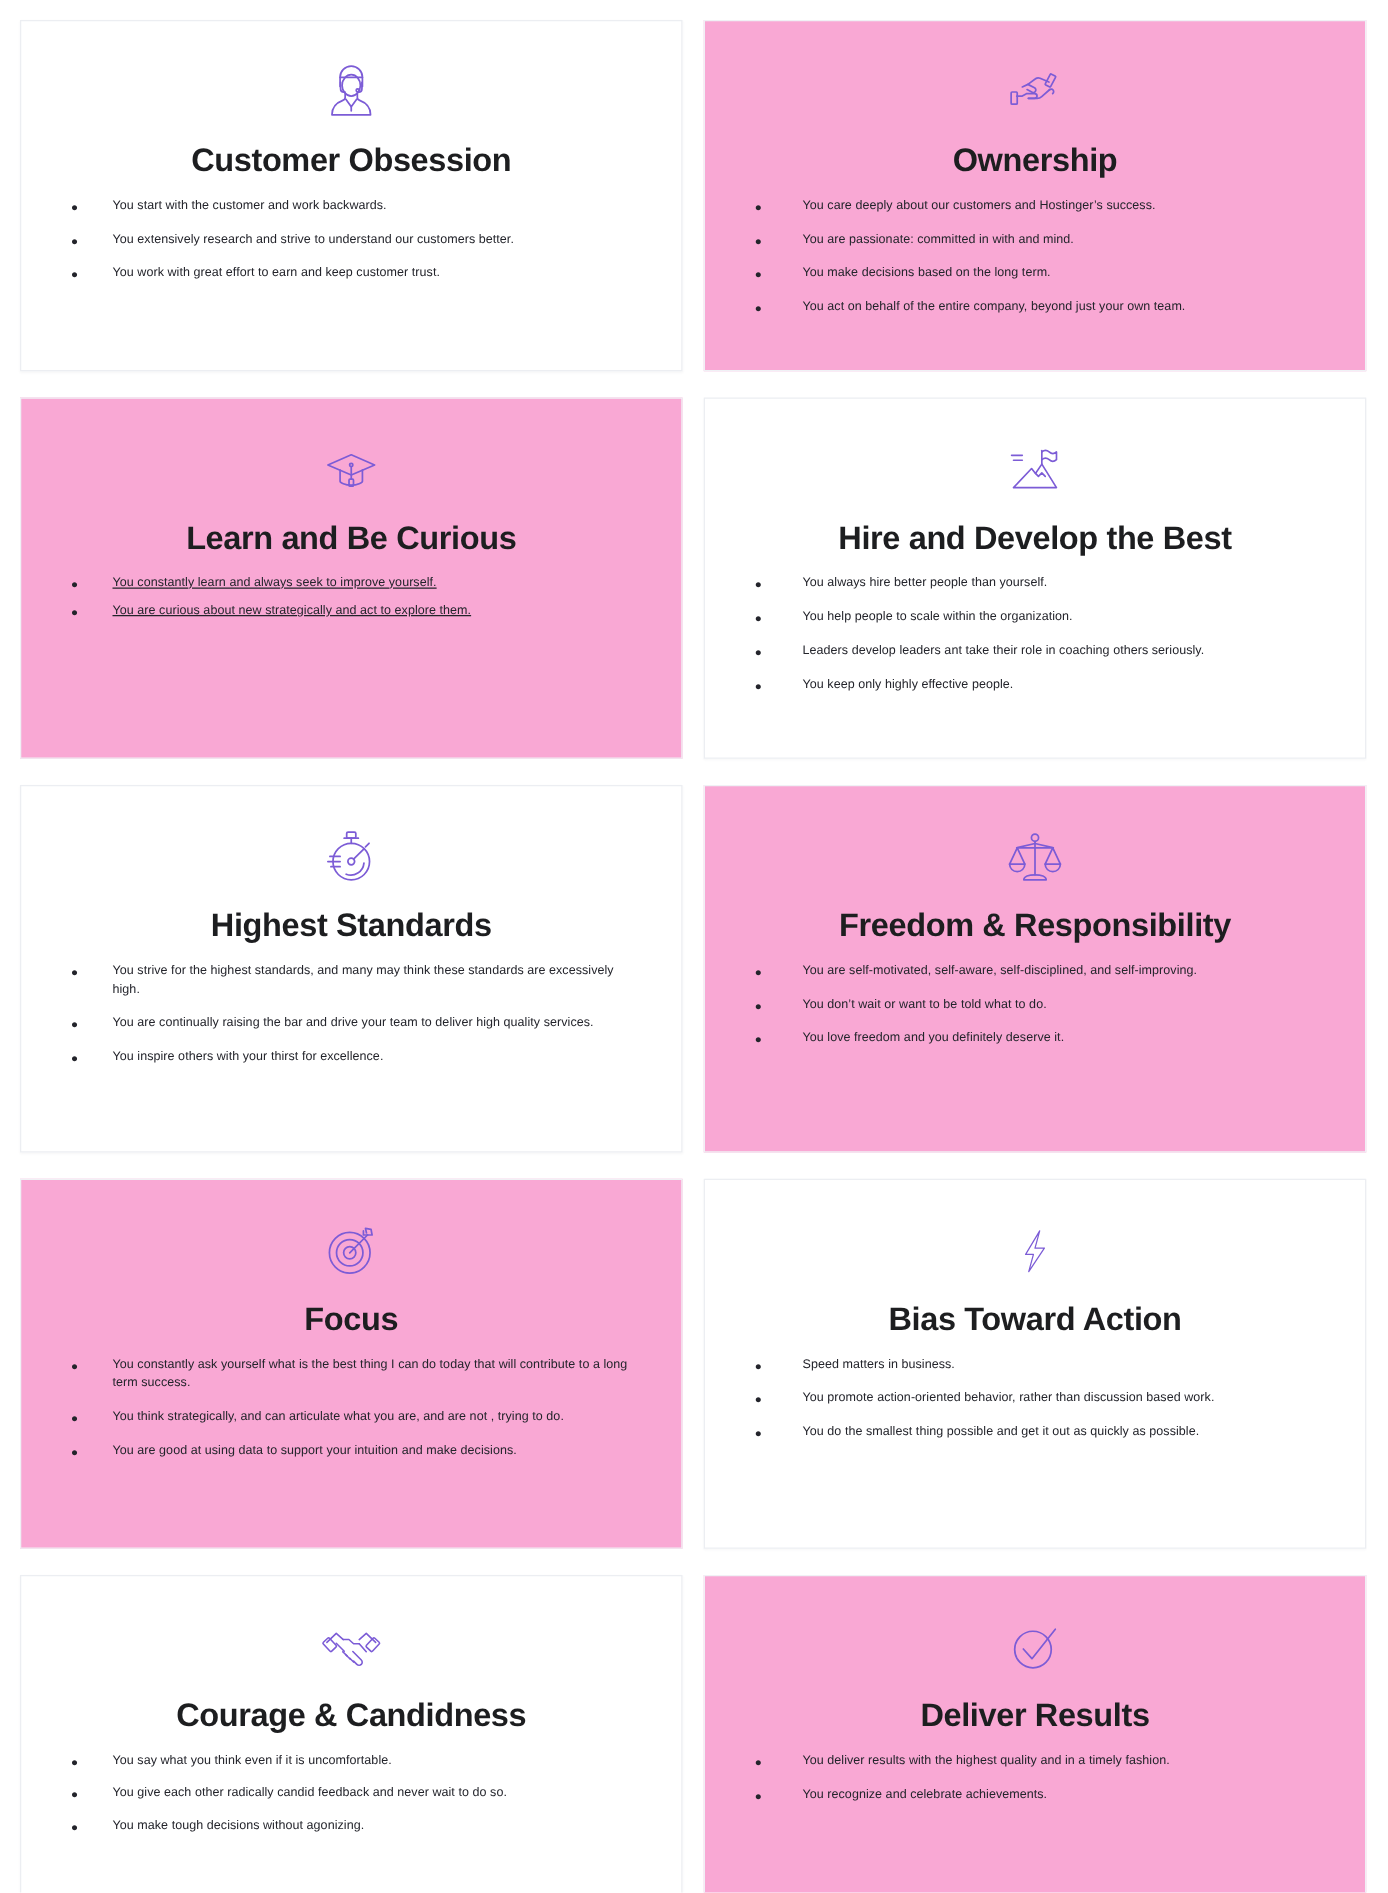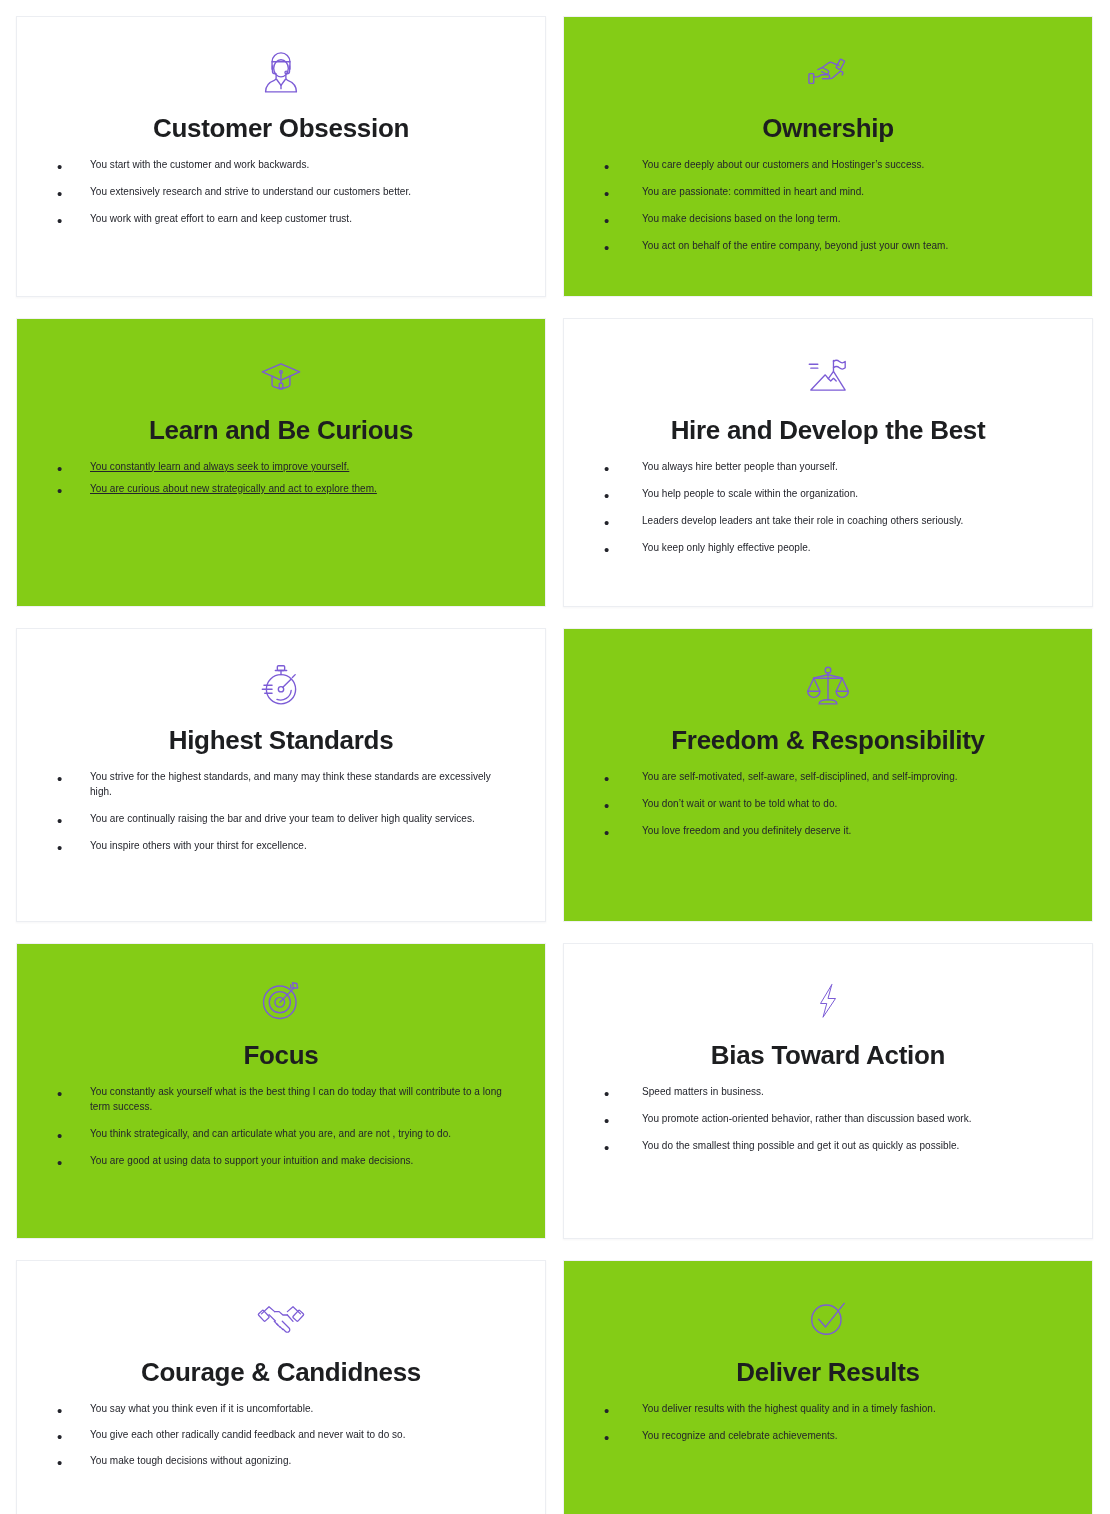--- a/index.html
+++ b/index.html
@@ -31,21 +31,21 @@
     overflow: hidden;
   }
 
   .value-card.is-light {
     background: #ffffff;
     border: 1px solid #eceef2;
     box-shadow: 0 1px 2px rgba(40, 45, 80, 0.045);
   }
 
   .value-card.is-shaded {
-    background: #84cc16;
+    background: #f9a8d4;
     border: 1px solid #f0f1f5;
   }
 
   .card-icon {
     height: 62px;
     display: flex;
     align-items: center;
     justify-content: center;
     margin-bottom: 8px;
   }
@@ -136,21 +136,21 @@
           <rect x="8.5" y="31.5" width="6" height="12" rx="1"></rect>
           <path d="M46.3 29.3c1-.9 2.6-.8 3.5.3.9 1.1.7 2.6-.4 3.5"></path>
           <path d="M19.5 26.5 25 24l6.5 3.4c1.2.6 1.7 2.1 1 3.3-.6 1.2-2.1 1.6-3.3 1l-5-2.6"></path>
           <path d="M25 24l7.5-5.5c1.3-1 3-1.2 4.5-.6l8.7 3.8"></path>
           <rect x="44.2" y="14.2" width="6" height="12" rx="1" transform="rotate(28 47.2 20.2)"></rect>
         </svg>
       </div>
       <h2 class="card-title">Ownership</h2>
       <ul class="card-list">
         <li>You care deeply about our customers and Hostinger’s success.</li>
-        <li>You are passionate: committed in heart and mind.</li>
+        <li>You are passionate: committed in with and mind.</li>
         <li>You make decisions based on the long term.</li>
         <li>You act on behalf of the entire company, beyond just your own team.</li>
       </ul>
     </section>
     <section class="value-card is-shaded" data-card="learn-and-be-curious">
       <div class="card-icon">
         <svg width="52" height="52" viewBox="0 0 64 64" fill="none" stroke="#7c5cd6" stroke-width="1.7" stroke-linecap="round" stroke-linejoin="round">
           <path d="M32 17 9 27l23 10 23-10-23-10z"></path>
           <path d="M21 32v11c0 1.5 4.9 4 11 4s11-2.5 11-4V32"></path>
           <circle cx="32" cy="27" r="1.6"></circle>

